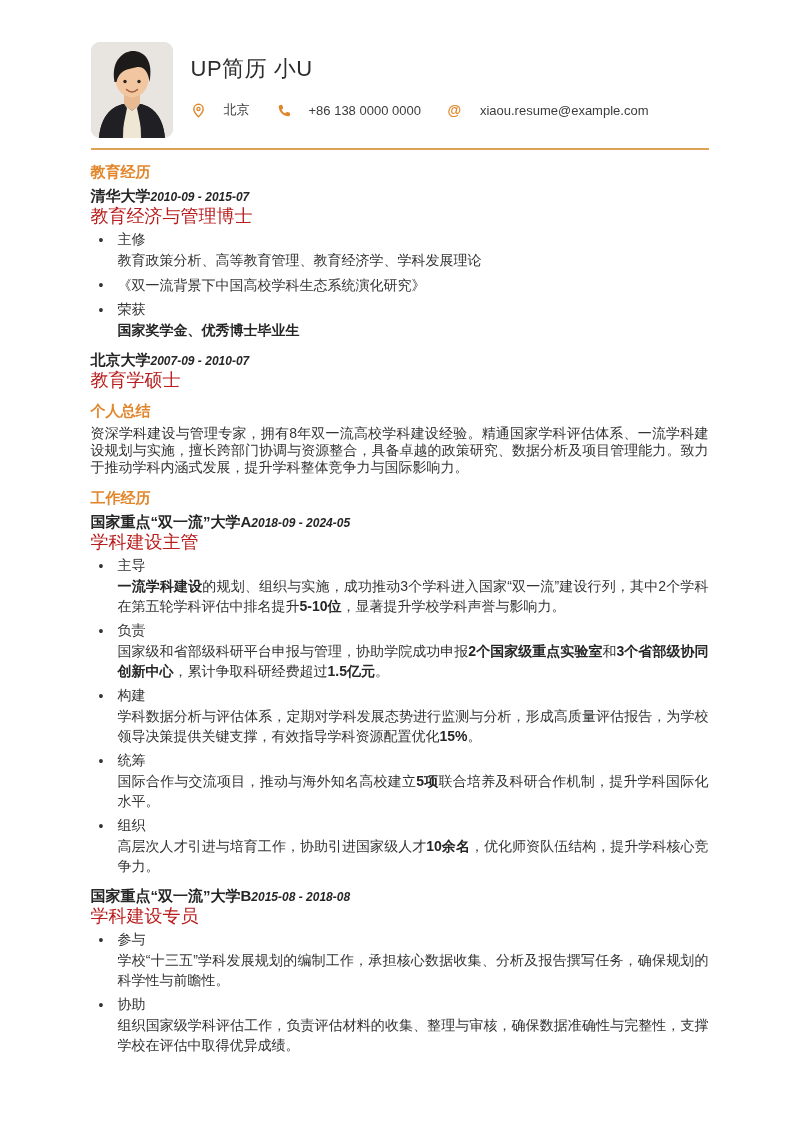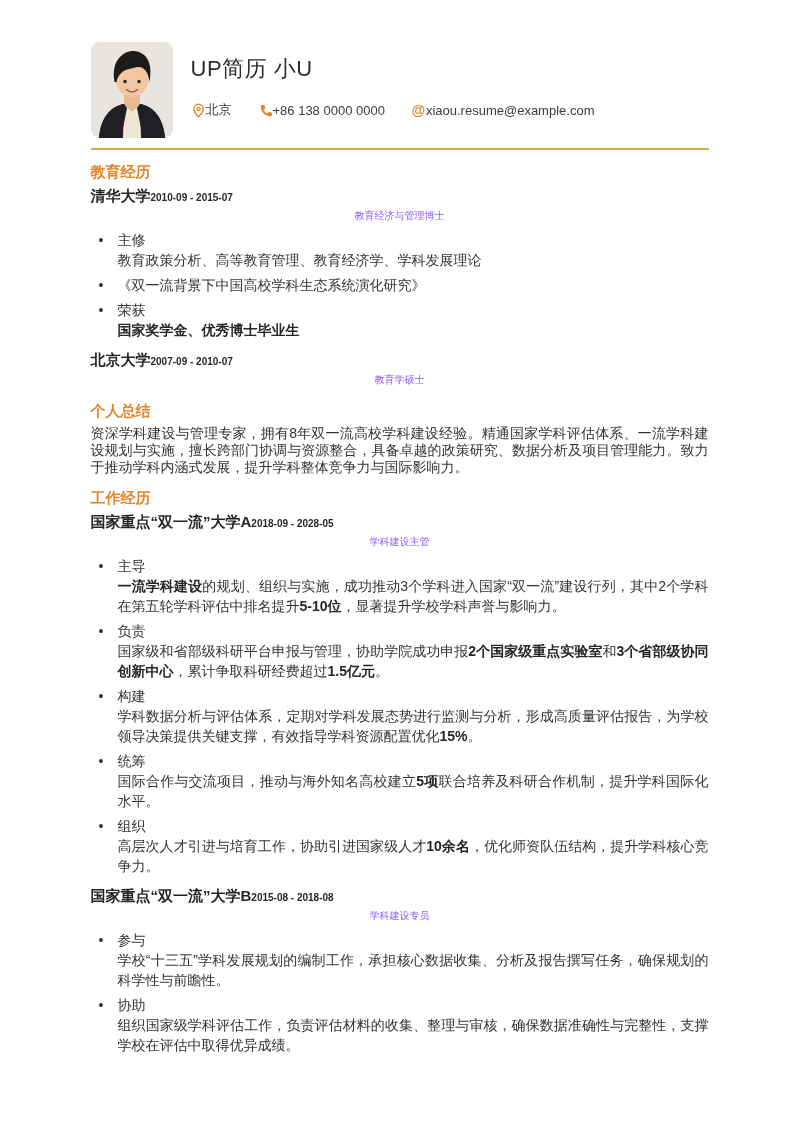--- a/index.html
+++ b/index.html
@@ -16,36 +16,36 @@
   
   .header { display: flex; gap: 18px; padding: 26px 28px 0 28px; }
   .avatar {
     width: 82px; height: 96px; border-radius: 9px; overflow: hidden; flex: none;
     background: #e8e5e1;
   }
   .avatar svg { display: block; width: 100%; height: 100%; }
   .header-right { padding-top: 12px; }
   .name { font-size: 22px; font-weight: 500; color: #2d2d2d; letter-spacing: 0.5px; }
   .contact { display: flex; align-items: center; gap: 26px; margin-top: 17px; font-size: 13px; color: #3c3c3c; }
-  .contact-item { display: flex; align-items: center; gap: 0; justify-content: center; }
+  .contact-item { display: flex; align-items: center; gap: 18px; justify-content: center; }
   .cicon { display: inline-flex; width: 15px; height: 15px; color: #e0862b; align-items: center; justify-content: center; }
   .cicon svg { width: 15px; height: 15px; }
   .at-glyph { font-size: 14px; font-weight: bold; color: #e0862b; line-height: 1; }
   .divider { border: none; border-top: 2px solid #ddA253; margin: 10px 28px 0 28px; }
   
   .content { padding: 0 28px; }
   .section-title { margin-top: 13px; font-size: 15px; font-weight: bold; color: #e2862b; line-height: 18px; }
   .entry-head { display: flex; align-items: baseline; margin-top: 5px; }
   .entry-name { font-size: 15px; font-weight: bold; color: #262626; line-height: 19px; }
-  .entry-period { font-size: 10px; font-weight: bold; color: #262626; white-space: nowrap; }
-  .entry-sub { display: flex; justify-content: center; font-size: 10px; color: #8b5cf6; line-height: 18px; margin-top: 2px; }
+  .entry-period { font-size: 12px; font-weight: bold; color: #262626; white-space: nowrap; font-style: italic; }
+  .entry-sub { display: flex; justify-content: flex-start; font-size: 18px; color: #b91c1c; line-height: 18px; margin-top: 2px; }
   ul.bullets { list-style: none; margin: 2px 0 0 0; }
   ul.bullets li { position: relative; padding-left: 27px; margin-top: 5px; font-size: 14px; line-height: 20px; color: #333333; }
   ul.bullets li::before { content: "•"; position: absolute; left: 8px; top: 0; color: #333333; }
-  .b-label { display: block; }
+  .b-label { display: block; font-family: Liberation Serif, serif; }
   .b-content { display: block; text-align: justify; }
   .b-content .b { font-weight: bold; color: #262626; }
   .summary-text { margin-top: 5px; font-size: 14px; line-height: 17px; text-align: justify; color: #333333; }
   .entry + .entry { margin-top: 10px; }
   .edu-entry-gap { margin-top: 9px; }
 </style>
 </head>
 <body>
 
 <div class="page">
@@ -144,21 +144,21 @@
       <div class="section-title">个人总结</div>
       <p class="summary-text">资深学科建设与管理专家，拥有8年双一流高校学科建设经验。精通国家学科评估体系、一流学科建设规划与实施，擅长跨部门协调与资源整合，具备卓越的政策研究、数据分析及项目管理能力。致力于推动学科内涵式发展，提升学科整体竞争力与国际影响力。</p>
     </div>
 
     <div class="section">
       <div class="section-title">工作经历</div>
 
       <div class="entry">
         <div class="entry-head">
           <span class="entry-name">国家重点“双一流”大学A</span>
-          <span class="entry-period">2018-09 - 2028-05</span>
+          <span class="entry-period">2018-09 - 2024-05</span>
         </div>
         <div class="entry-sub">
           <span>学科建设主管</span>
         </div>
         <ul class="bullets">
           <li>
             <span class="b-label">主导</span>
             <span class="b-content"><span class="b">一流学科建设</span><span>的规划、组织与实施，成功推动3个学科进入国家“双一流”建设行列，其中2个学科在第五轮学科评估中排名提升</span><span class="b">5-10位</span><span>，显著提升学校学科声誉与影响力。</span></span>
           </li>
           <li>

